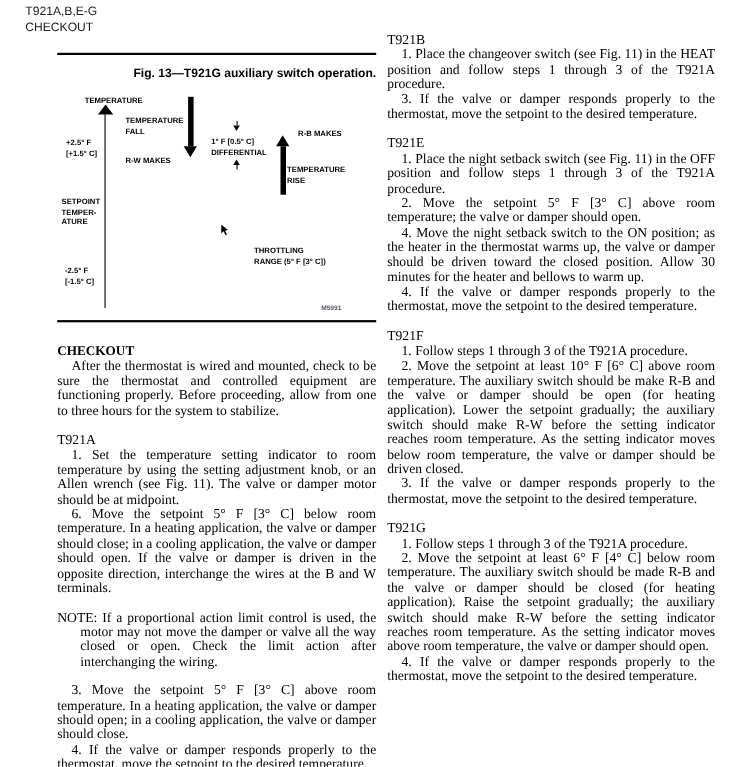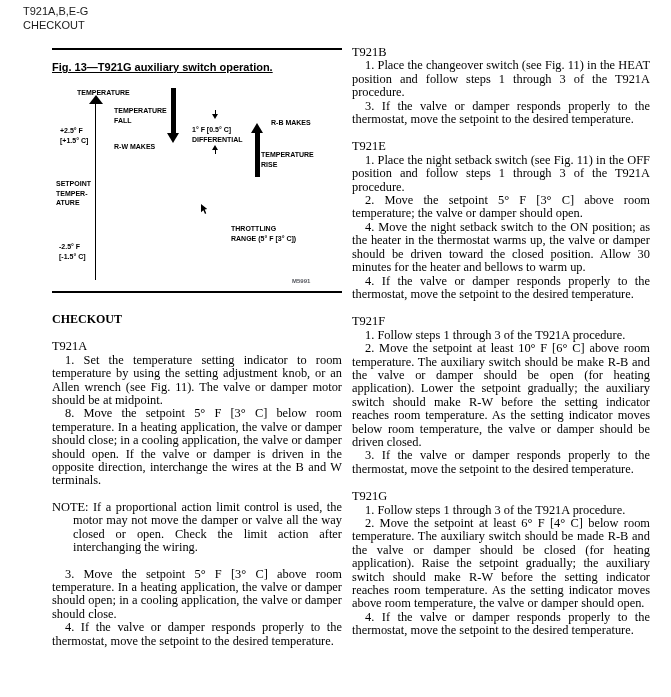--- a/index.html
+++ b/index.html
@@ -9,35 +9,35 @@
   }
   
   .page-header{
     position:absolute;left:8px;top:4px;
     font-family:"Liberation Sans", sans-serif;
     font-size:11px;line-height:14px;color:#1a1a1a;margin-left:15px;
   }
   
   .col{position:absolute;font-size:12.4px;line-height:13.4px;text-align:justify;}
   .col-left{left:52px;top:48px;width:290px;}
-  .col-right{left:352px;top:46px;width:298px;}
+  .col-right{left:352px;top:30px;width:298px;}
   
   .blk-heading_bold{font-weight:bold;margin:0;text-align:left;font-size:12px;}
   .blk-heading{margin:14px 0 0 0;text-align:left;}
   .blk-heading:first-child{margin-top:0;}
   .blk-para{margin:0;text-indent:13px;}
   .blk-note{margin:13px 0;padding-left:21px;text-indent:-21px;}
   
   .figure{position:relative;width:290px;height:245px;margin:0 0 20px 0;}
   .rule{position:absolute;left:0;width:290px;height:2px;background:#000;}
   .rule-top{top:0;}
   .rule-bottom{top:243px;}
   .fig-caption{
-    position:absolute;left:0;top:13px;width:290px;text-align:left;
-    font-family:"Liberation Sans", sans-serif;font-weight:bold;font-size:11px;text-decoration:underline;
+    position:absolute;left:0;top:13px;width:290px;text-align:right;
+    font-family:"Liberation Sans", sans-serif;font-weight:bold;font-size:11px;
   }
   .fl{ 
     position:absolute;font-family:"Liberation Sans", sans-serif;
     font-weight:bold;font-size:7px;line-height:9.5px;white-space:nowrap;
     text-align:left;
   }
   .fig-code{position:absolute;font-family:"Liberation Sans", sans-serif;
     font-weight:bold;font-size:6px;color:#55575e;}
   
   .axis-line{position:absolute;left:43px;top:56px;width:1px;height:176px;background:#000;}
@@ -125,23 +125,24 @@
     <div class="fl" style="left:7px;top:194px;">
       <div>-2.5° F</div>
       <div>[-1.5° C]</div>
     </div>
 
     <div class="fig-code" style="left:240px;top:227px;">M5991</div>
     <div class="rule rule-bottom"></div>
   </div>
   <div>
       <p class="blk-heading_bold">CHECKOUT</p>
+      <p class="blk-para">After the thermostat is wired and mounted, check to be sure the thermostat and controlled equipment are functioning properly. Before proceeding, allow from one to three hours for the system to stabilize.</p>
       <p class="blk-heading">T921A</p>
       <p class="blk-para">1. Set the temperature setting indicator to room temperature by using the setting adjustment knob, or an Allen wrench (see Fig. 11). The valve or damper motor should be at midpoint.</p>
-      <p class="blk-para">8. Move the setpoint 5° F [3° C] below room temperature. In a heating application, the valve or damper should close; in a cooling application, the valve or damper should open. If the valve or damper is driven in the opposite direction, interchange the wires at the B and W terminals.</p>
+      <p class="blk-para">6. Move the setpoint 5° F [3° C] below room temperature. In a heating application, the valve or damper should close; in a cooling application, the valve or damper should open. If the valve or damper is driven in the opposite direction, interchange the wires at the B and W terminals.</p>
       <p class="blk-note">NOTE: If a proportional action limit control is used, the motor may not move the damper or valve all the way closed or open. Check the limit action after interchanging the wiring.</p>
       <p class="blk-para">3. Move the setpoint 5° F [3° C] above room temperature. In a heating application, the valve or damper should open; in a cooling application, the valve or damper should close.</p>
       <p class="blk-para">4. If the valve or damper responds properly to the thermostat, move the setpoint to the desired temperature.</p>
     </div>
 </div>
 
 <div class="col col-right">
   <div>
       <p class="blk-heading">T921B</p>
       <p class="blk-para">1. Place the changeover switch (see Fig. 11) in the HEAT position and follow steps 1 through 3 of the T921A procedure.</p>

